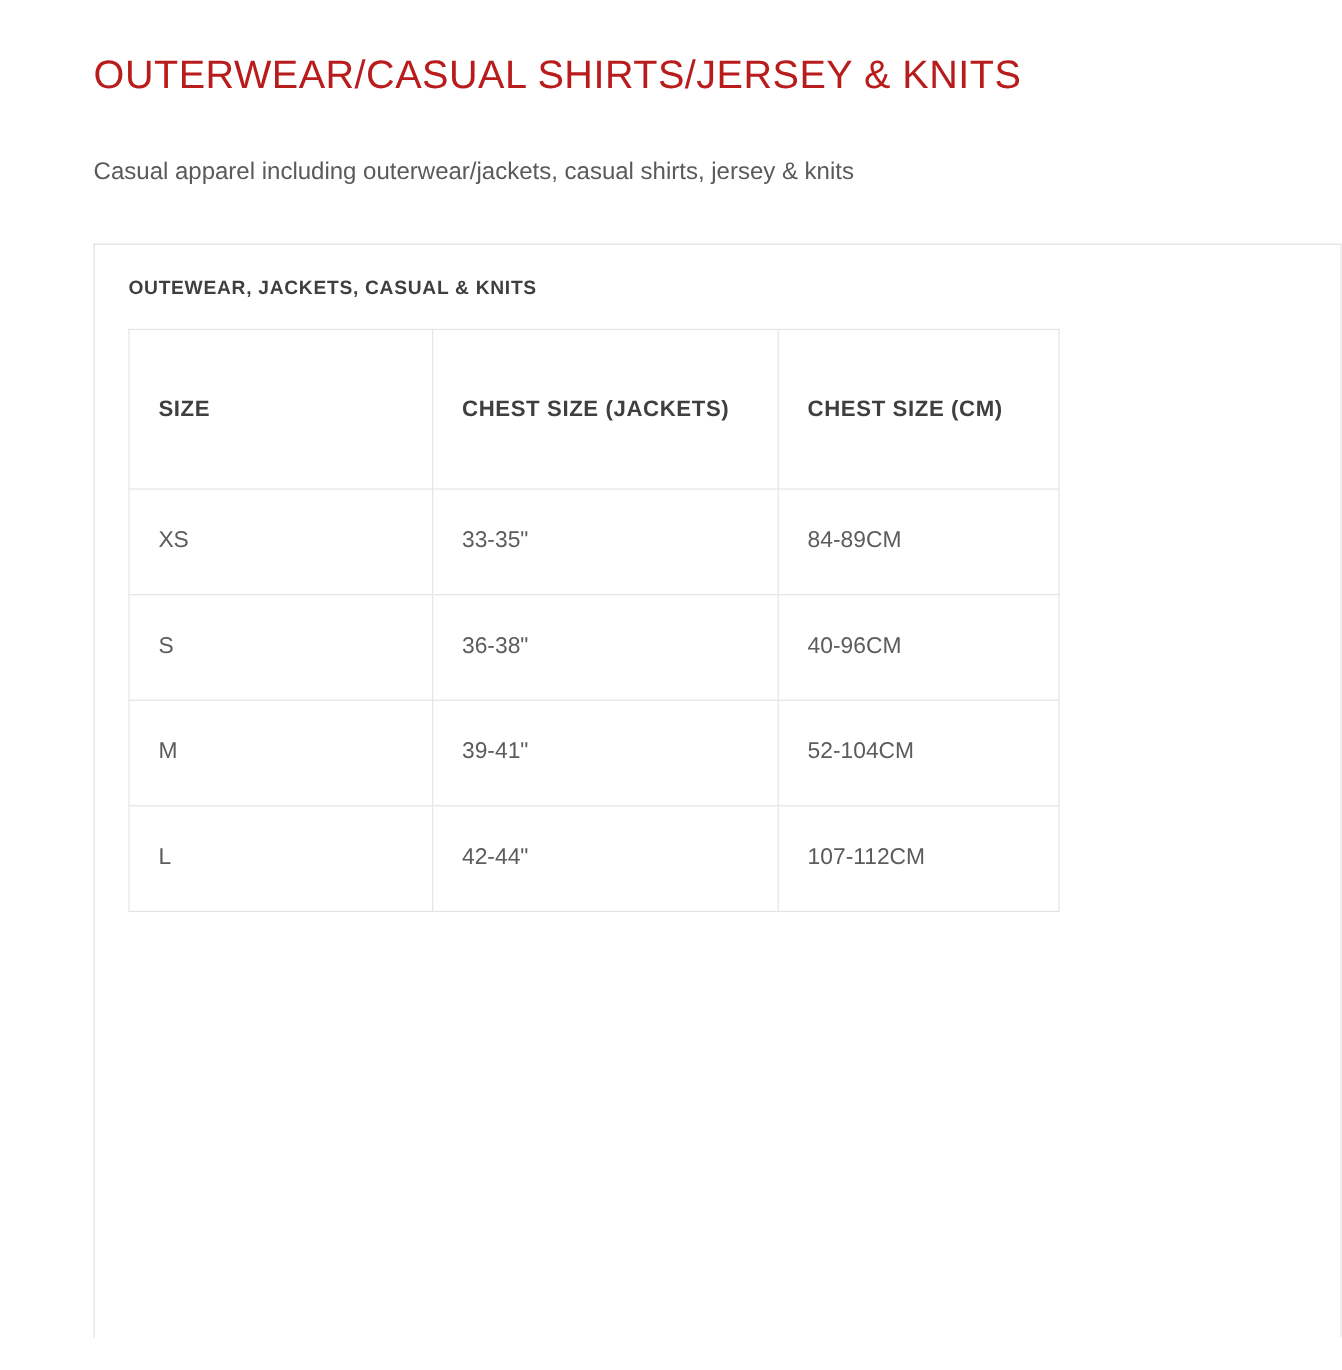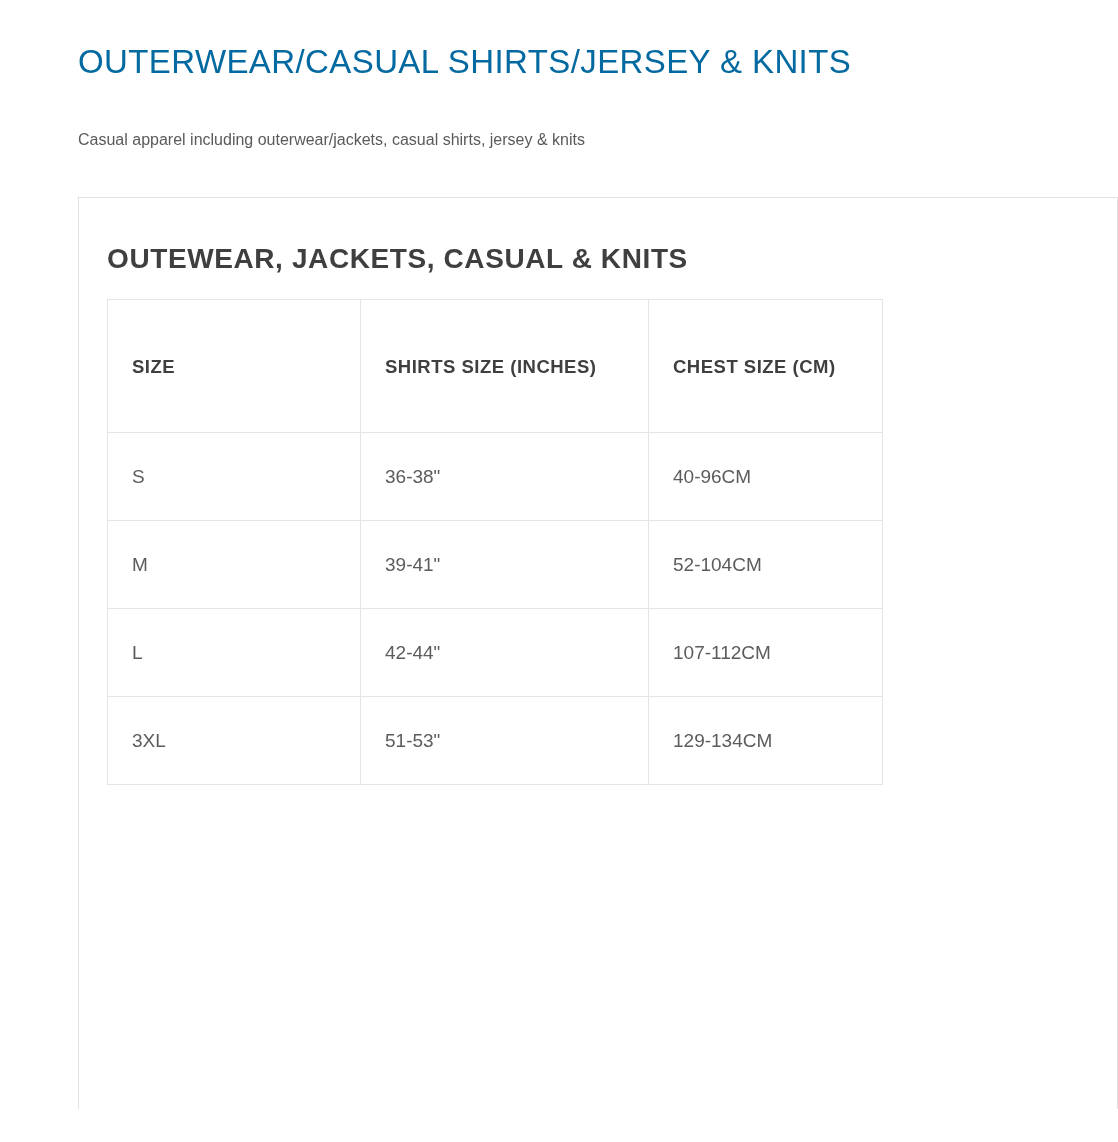--- a/index.html
+++ b/index.html
@@ -18,48 +18,48 @@
     width: 1118px;
     height: 1142px;
     box-sizing: border-box;
     padding: 30px 52px 0 78px;
     position: relative;
   }
   .page-title {
     font-size: 33px;
     font-weight: 400;
     letter-spacing: 0.4px;
-    color: #0369a1;
+    color: #b91c1c;
     margin: 0;
     padding-top: 12px;
     line-height: 1.2;
   }
   .page-subtitle {
-    font-size: 16px;
+    font-size: 20px;
     font-weight: 400;
     color: #5a5a5a;
     margin: 0;
     padding-top: 48px;
     line-height: 1.3;
   }
   .card {
     margin-top: 47px;
     border: 1px solid #e2e2e2;
     border-bottom: none;
     box-sizing: border-box;
     width: 1040px;
     padding: 28px 0 0 28px;
     height: 912px;
   }
   .card-heading {
-    font-size: 28px;
+    font-size: 16px;
     font-weight: bold;
     letter-spacing: 0.6px;
     color: #3f3f3f;
-    margin: 17px 0 24px 0;
+    margin: 0 0 24px 0;
   }
   table.size-table {
     border-collapse: collapse;
     width: 775px;
     table-layout: fixed;
   }
   table.size-table th,
   table.size-table td {
     border: 1px solid #e4e4e4;
     text-align: left;
@@ -96,41 +96,41 @@
     <h2 class="card-heading">OUTEWEAR, JACKETS, CASUAL &amp; KNITS</h2>
     <table class="size-table">
       <colgroup>
         <col class="c1">
           <col class="c2">
           <col class="c3">
       </colgroup>
       <thead>
         <tr>
           <th>SIZE</th>
-          <th>SHIRTS SIZE (INCHES)</th>
+          <th>CHEST SIZE (JACKETS)</th>
           <th>CHEST SIZE (CM)</th>
         </tr>
       </thead>
       <tbody>
+        <tr>
+          <td>XS</td>
+          <td>33-35"</td>
+          <td>84-89CM</td>
+        </tr>
         <tr>
           <td>S</td>
           <td>36-38"</td>
           <td>40-96CM</td>
         </tr>
         <tr>
           <td>M</td>
           <td>39-41"</td>
           <td>52-104CM</td>
         </tr>
         <tr>
           <td>L</td>
           <td>42-44"</td>
           <td>107-112CM</td>
         </tr>
-        <tr>
-          <td>3XL</td>
-          <td>51-53"</td>
-          <td>129-134CM</td>
-        </tr>
       </tbody>
     </table>
   </div>
 </div>
 
 </body></html>

